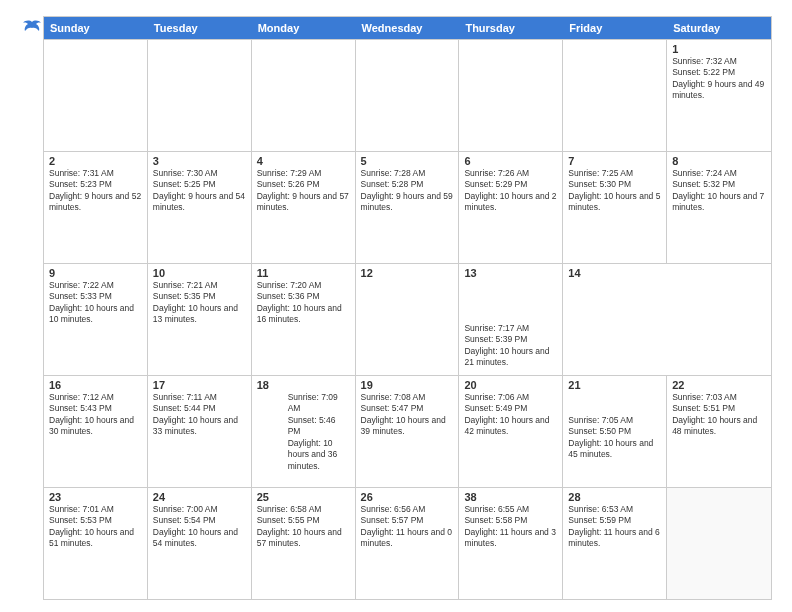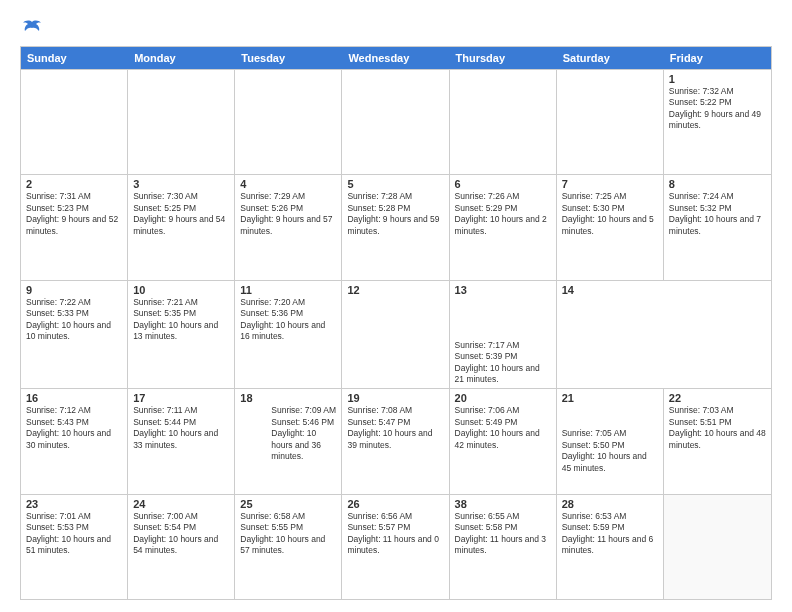--- a/index.html
+++ b/index.html
@@ -8,21 +8,21 @@
       height: 612px;
       font-family: Arial, sans-serif;
       background: #fff;
       overflow: hidden;
     }
     .page {
       width: 792px;
       height: 612px;
       padding: 16px 20px 12px 20px;
       display: flex;
-      flex-direction: column;
+      flex-direction: row;
     }
     .header {
       display: flex;
       justify-content: space-between;
       align-items: flex-start;
       margin-bottom: 10px;
     }
     .logo {
       display: flex;
       align-items: center;
@@ -120,26 +120,26 @@
     </div>
     <div class="title-block">
       <div class="month-title"></div>
       <div class="subtitle"></div>
     </div>
   </div>
 
   <div class="calendar">
     <div class="cal-header">
     <div class="cal-header-cell">Sunday</div>
+        <div class="cal-header-cell">Tuesday</div>
         <div class="cal-header-cell">Monday</div>
-        <div class="cal-header-cell">Tuesday</div>
         <div class="cal-header-cell">Wednesday</div>
         <div class="cal-header-cell">Thursday</div>
+        <div class="cal-header-cell">Friday</div>
         <div class="cal-header-cell">Saturday</div>
-        <div class="cal-header-cell">Friday</div>
       </div>
     <div class="cal-body">
     <div class="cal-row">
           <div class="cal-cell empty"></div>
           <div class="cal-cell empty"></div>
           <div class="cal-cell empty"></div>
           <div class="cal-cell empty"></div>
           <div class="cal-cell empty"></div>
           <div class="cal-cell empty"></div>
           <div class="cal-cell">

